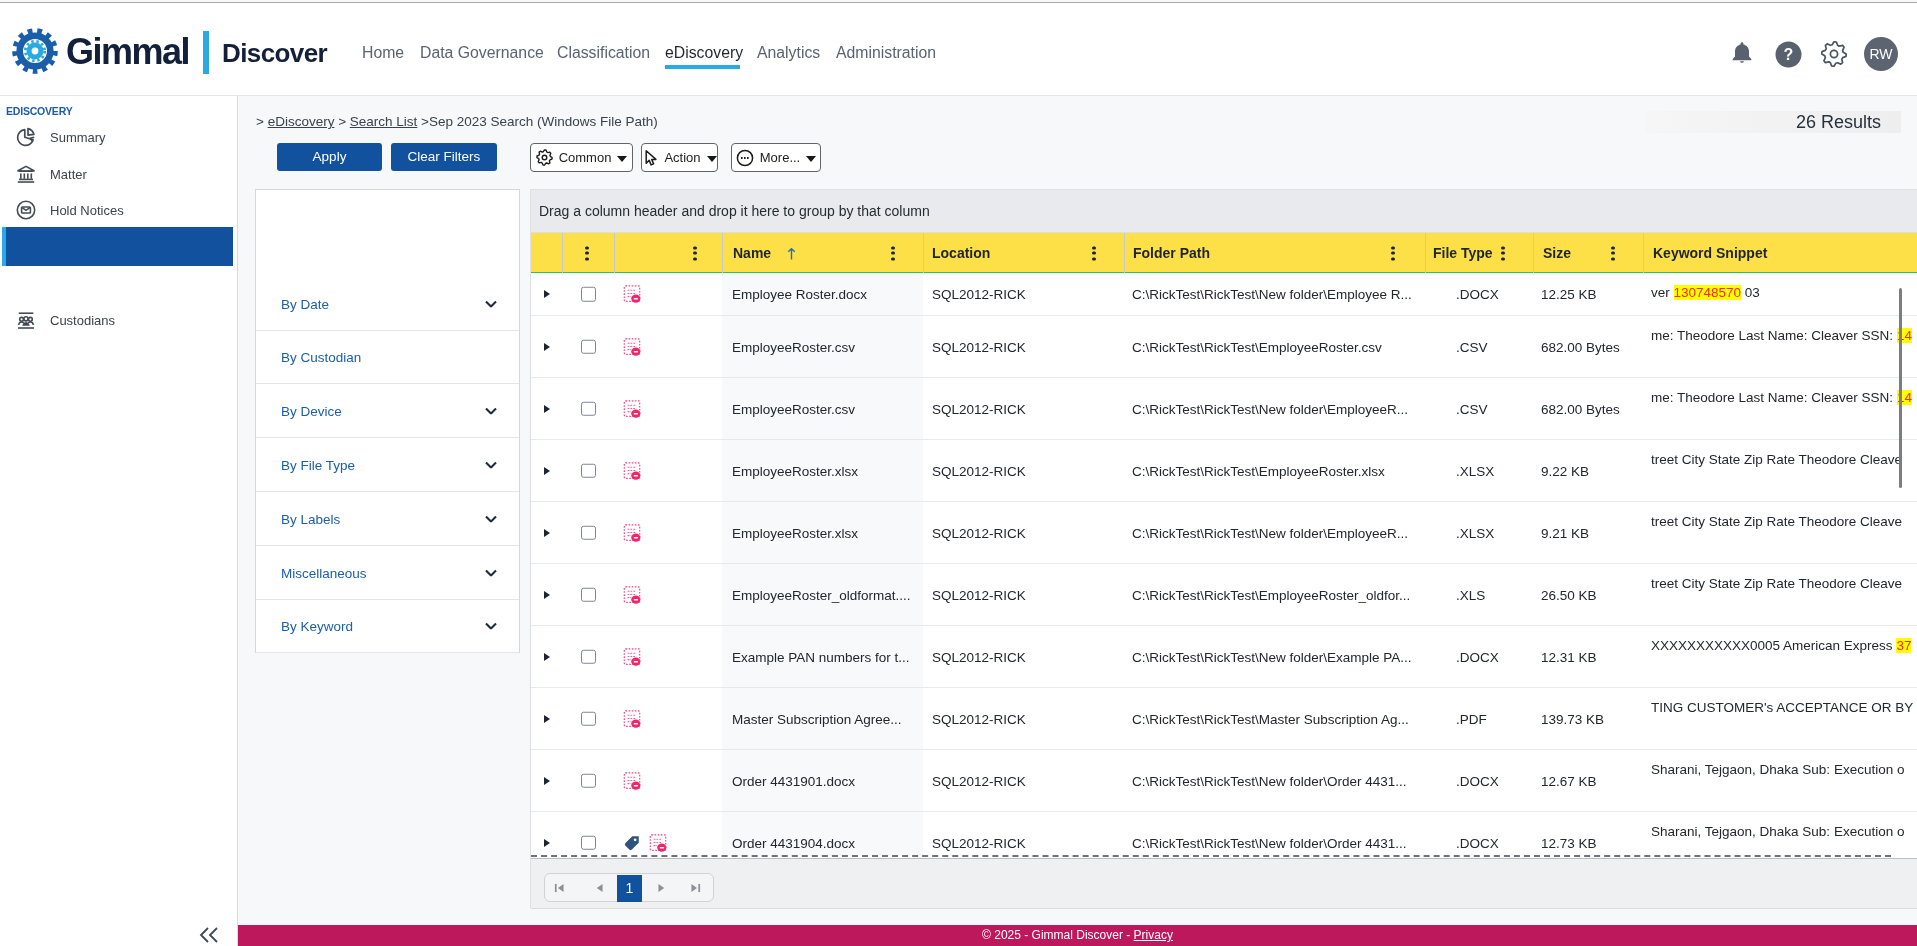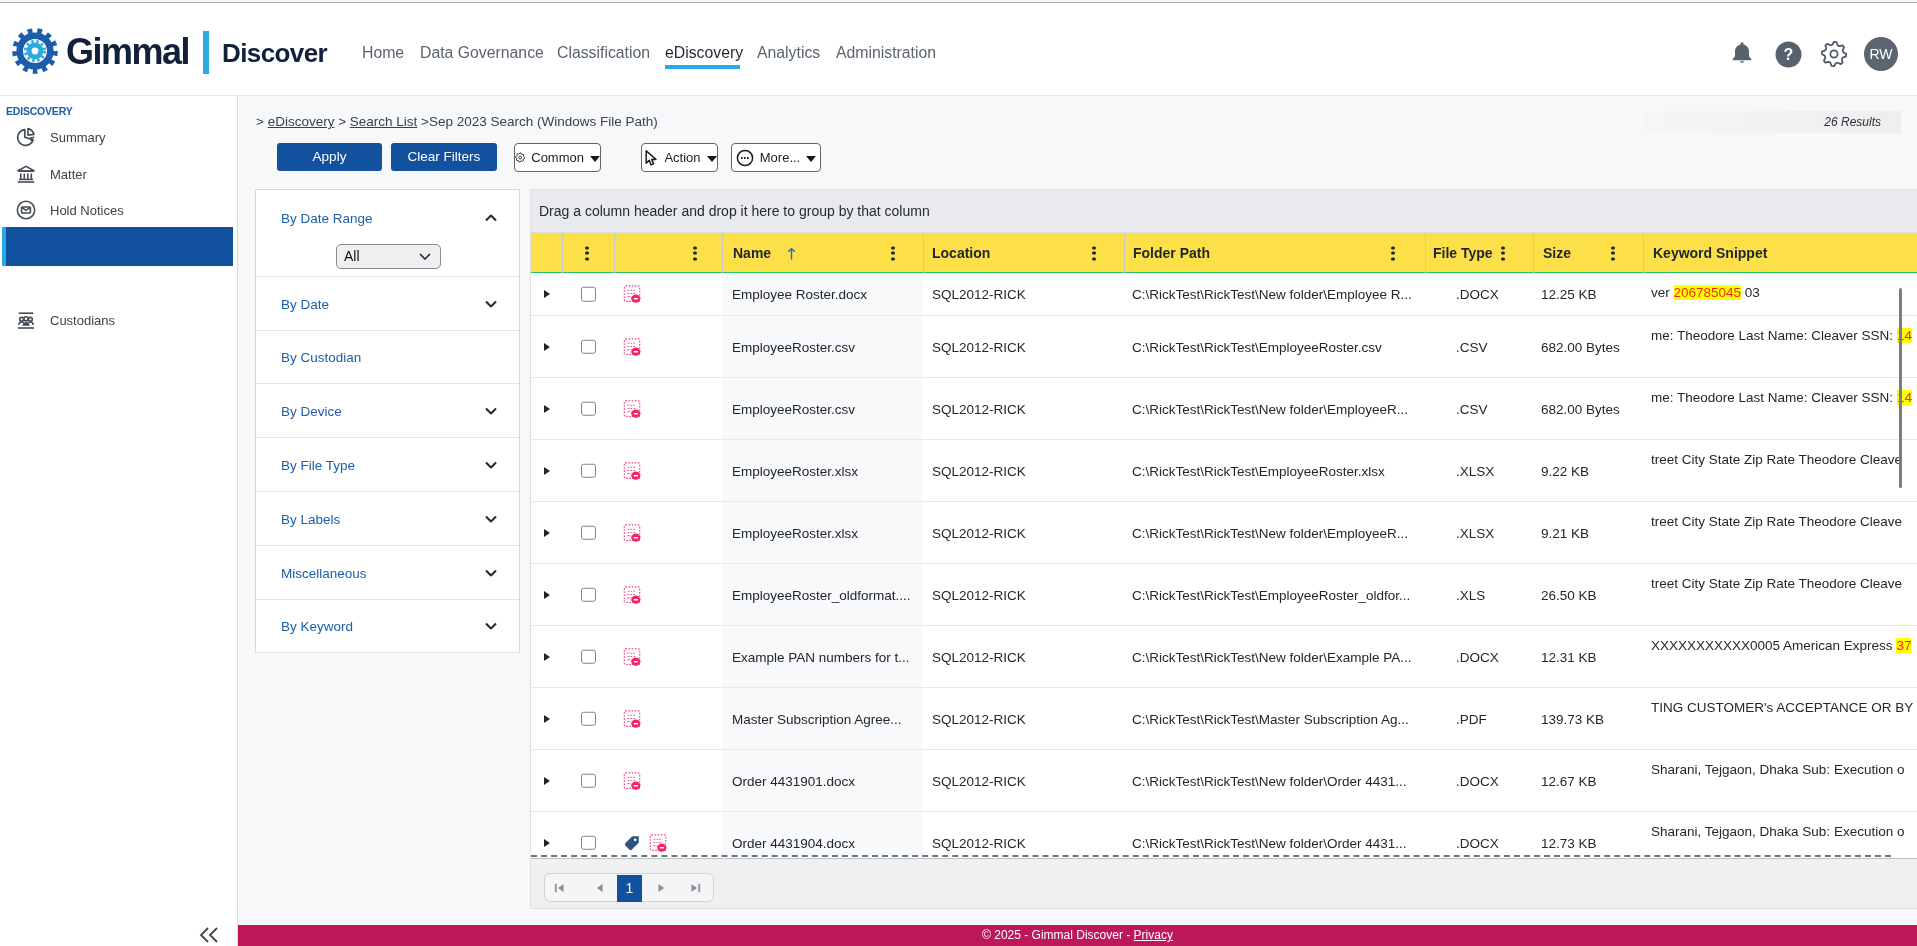--- a/index.html
+++ b/index.html
@@ -28,21 +28,21 @@
 
 #content { left:238px; top:96px; width:1679px; height:829px; background:#f7f8f9; }
 
 #footer { left:238px; top:925px; width:1679px; height:21px; background:#be185d; color:#fff;
   font-size:12px; text-align:center; line-height:21px; }
 #footer a { color:#fff; }
 
 #crumb { left:18px; top:18px; font-size:13.5px; color:#39424e; }
 #crumb a { color:#39424e; }
 #results-chip { left:1407px; top:15px; width:256px; height:22px; background:linear-gradient(90deg,#f6f6f7,#eeeeef); }
-#results-chip span { position:absolute; right:20px; top:50%; transform:translateY(-50%); font-size:12px; color:#252f3d;font-style:italic; }
+#results-chip span { position:absolute; right:20px; top:50%; transform:translateY(-50%); font-size:18px; color:#252f3d; }
 
 .btn-blue { top:47px; height:28px; background:#11519e; border-radius:3px; color:#fff;
   font-size:13.5px; text-align:center; line-height:28px; }
 .btn-white { top:47px; height:29px; background:#fff; border:1px solid #616569; border-radius:4px;
   color:#1c1c1c; font-size:13px; display:flex; align-items:center; justify-content:center; gap:6px; }
 .caret { width:0; height:0; border-left:5px solid transparent; border-right:5px solid transparent;
   border-top:6px solid #16181a; margin-top:2px; }
 
 #fpanel { left:17px; top:93px; width:265px; height:464px; background:#fff; border:1px solid #d5d7d9; }
 .fsec { position:absolute; left:0; width:263px; border-bottom:1px solid #e3e5e7; }
@@ -168,21 +168,21 @@
       <path d="M10 4l-7 7 7 7M19 4l-7 7 7 7"></path>
     </svg>
   </div>
   <div class="abs" id="content">
     <div class="abs" id="crumb">&gt; <a href="#">eDiscovery</a> &gt; <a href="#">Search List</a> &gt;Sep 2023 Search (Windows File Path)</div>
     <div class="abs" id="results-chip">
         <span>26 Results</span>
       </div>
     <div class="abs btn-blue" style="left:39px;width:105px">Apply</div>
     <div class="abs btn-blue" style="left:153px;width:106px">Clear Filters</div>
-    <div class="abs btn-white" style="left:276px;width:87px">
+    <div class="abs btn-white" style="left:292px;width:103px">
         <svg width="17" height="17" viewBox="0 0 17 17">
           <path d="M8.5,0.9 L10.0,1.0 L10.8,3.0 L11.8,3.6 L13.9,3.1 L14.8,4.3 L14.0,6.2 L14.3,7.3 L16.1,8.5 L16.0,10.0 L14.0,10.8 L13.4,11.8 L13.9,13.9 L12.7,14.8 L10.8,14.0 L9.7,14.3 L8.5,16.1 L7.0,16.0 L6.2,14.0 L5.2,13.4 L3.1,13.9 L2.2,12.7 L3.0,10.8 L2.7,9.7 L0.9,8.5 L1.0,7.0 L3.0,6.2 L3.6,5.2 L3.1,3.1 L4.3,2.2 L6.2,3.0 L7.3,2.7 L8.5,0.9 Z" fill="none" stroke="#1c1c1c" stroke-width="1.4" stroke-linejoin="round"></path>
           <circle cx="8.5" cy="8.5" r="2.3" fill="none" stroke="#1c1c1c" stroke-width="1.4"></circle>
         </svg>
         <span>Common</span>
         <i class="caret"></i>
       </div>
     <div class="abs btn-white" style="left:403px;width:77px">
         <svg width="16" height="18" viewBox="0 0 16 18" fill="none" stroke="#1c1c1c" stroke-width="1.5" stroke-linejoin="round">
           <path d="M4.2 1.8v12.4l3-2.9 1.9 4.6 2.5-1-1.9-4.5h4.2z"></path>
@@ -192,29 +192,20 @@
       </div>
     <div class="abs btn-white" style="left:493px;width:90px">
         <svg width="18" height="18" viewBox="0 0 18 18" fill="none" stroke="#1c1c1c">
           <circle cx="9" cy="9" r="7.6" stroke-width="1.5"></circle>
           <path d="M5 9h8" stroke-width="2" stroke-dasharray="1.6 1.4"></path>
         </svg>
         <span>More...</span>
         <i class="caret"></i>
       </div>
     <div class="abs" id="fpanel">
-    <div class="fsec" style="top:0px;height:87px">
-          <span class="t" style="top:28px;transform:translateY(-50%)">By Date Range</span>
-          <svg class="chev" style="top:28px" width="12" height="7" viewBox="0 0 12 7" fill="none" stroke="#1f2b3a" stroke-width="2.1">
-            <path d="M1 6l5-5 5 5"></path>
-          </svg>
-          <div id="fselect">All<svg style="position:absolute;right:9px;top:8px" width="12" height="7" viewBox="0 0 12 7" fill="none" stroke="#1f2b3a" stroke-width="1.6">
-              <path d="M1 1l5 5 5-5"></path>
-            </svg></div>
-        </div>
     <div class="fsec" style="top:87px;height:54px">
           <span class="t" style="top:27px">By Date</span>
           <svg class="chev" width="12" height="7" viewBox="0 0 12 7" fill="none" stroke="#1f2b3a" stroke-width="2.1">
             <path d="M1 1l5 5 5-5"></path>
           </svg>
         </div>
     <div class="fsec" style="top:141px;height:53px">
           <span class="t" style="top:26px">By Custodian</span>
         </div>
     <div class="fsec" style="top:248px;height:54px">
@@ -315,21 +306,21 @@
                 <path d="M4.6 6.2h8.6M4.6 9.4h7.6M4.6 12.6h3.6"></path>
               </g>
               <ellipse cx="12.8" cy="14.6" rx="4.6" ry="4.2" fill="#f1256d"></ellipse>
               <rect x="10.6" y="13.9" width="4.5" height="1.5" rx="0.75" fill="#fff"></rect>
             </svg>
         <div class="cell c-name">Employee Roster.docx</div>
         <div class="cell c-loc">SQL2012-RICK</div>
         <div class="cell c-path">C:\RickTest\RickTest\New folder\Employee R...</div>
         <div class="cell c-type">.DOCX</div>
         <div class="cell c-size">12.25 KB</div>
-        <div class="c-snip">ver <span class="hl">206785045</span> 03</div>
+        <div class="c-snip">ver <span class="hl">130748570</span> 03</div>
       </div>
       <div class="grow" style="height:62px">
         <div class="namebg"></div>
         <i class="tri"></i>
             <i class="cbx"></i>
             <svg class="docicon" width="18" height="20" viewBox="0 0 18 20">
               <rect x="1.3" y="1.8" width="15.4" height="15.6" rx="1.2" fill="none" stroke="#f43f7f" stroke-width="1.15" stroke-dasharray="1.6 1.5"></rect>
               <g stroke="#f4569b" stroke-width="1.05" stroke-dasharray="1.7 1.2" fill="none">
                 <path d="M4.6 6.2h8.6M4.6 9.4h7.6M4.6 12.6h3.6"></path>
               </g>

